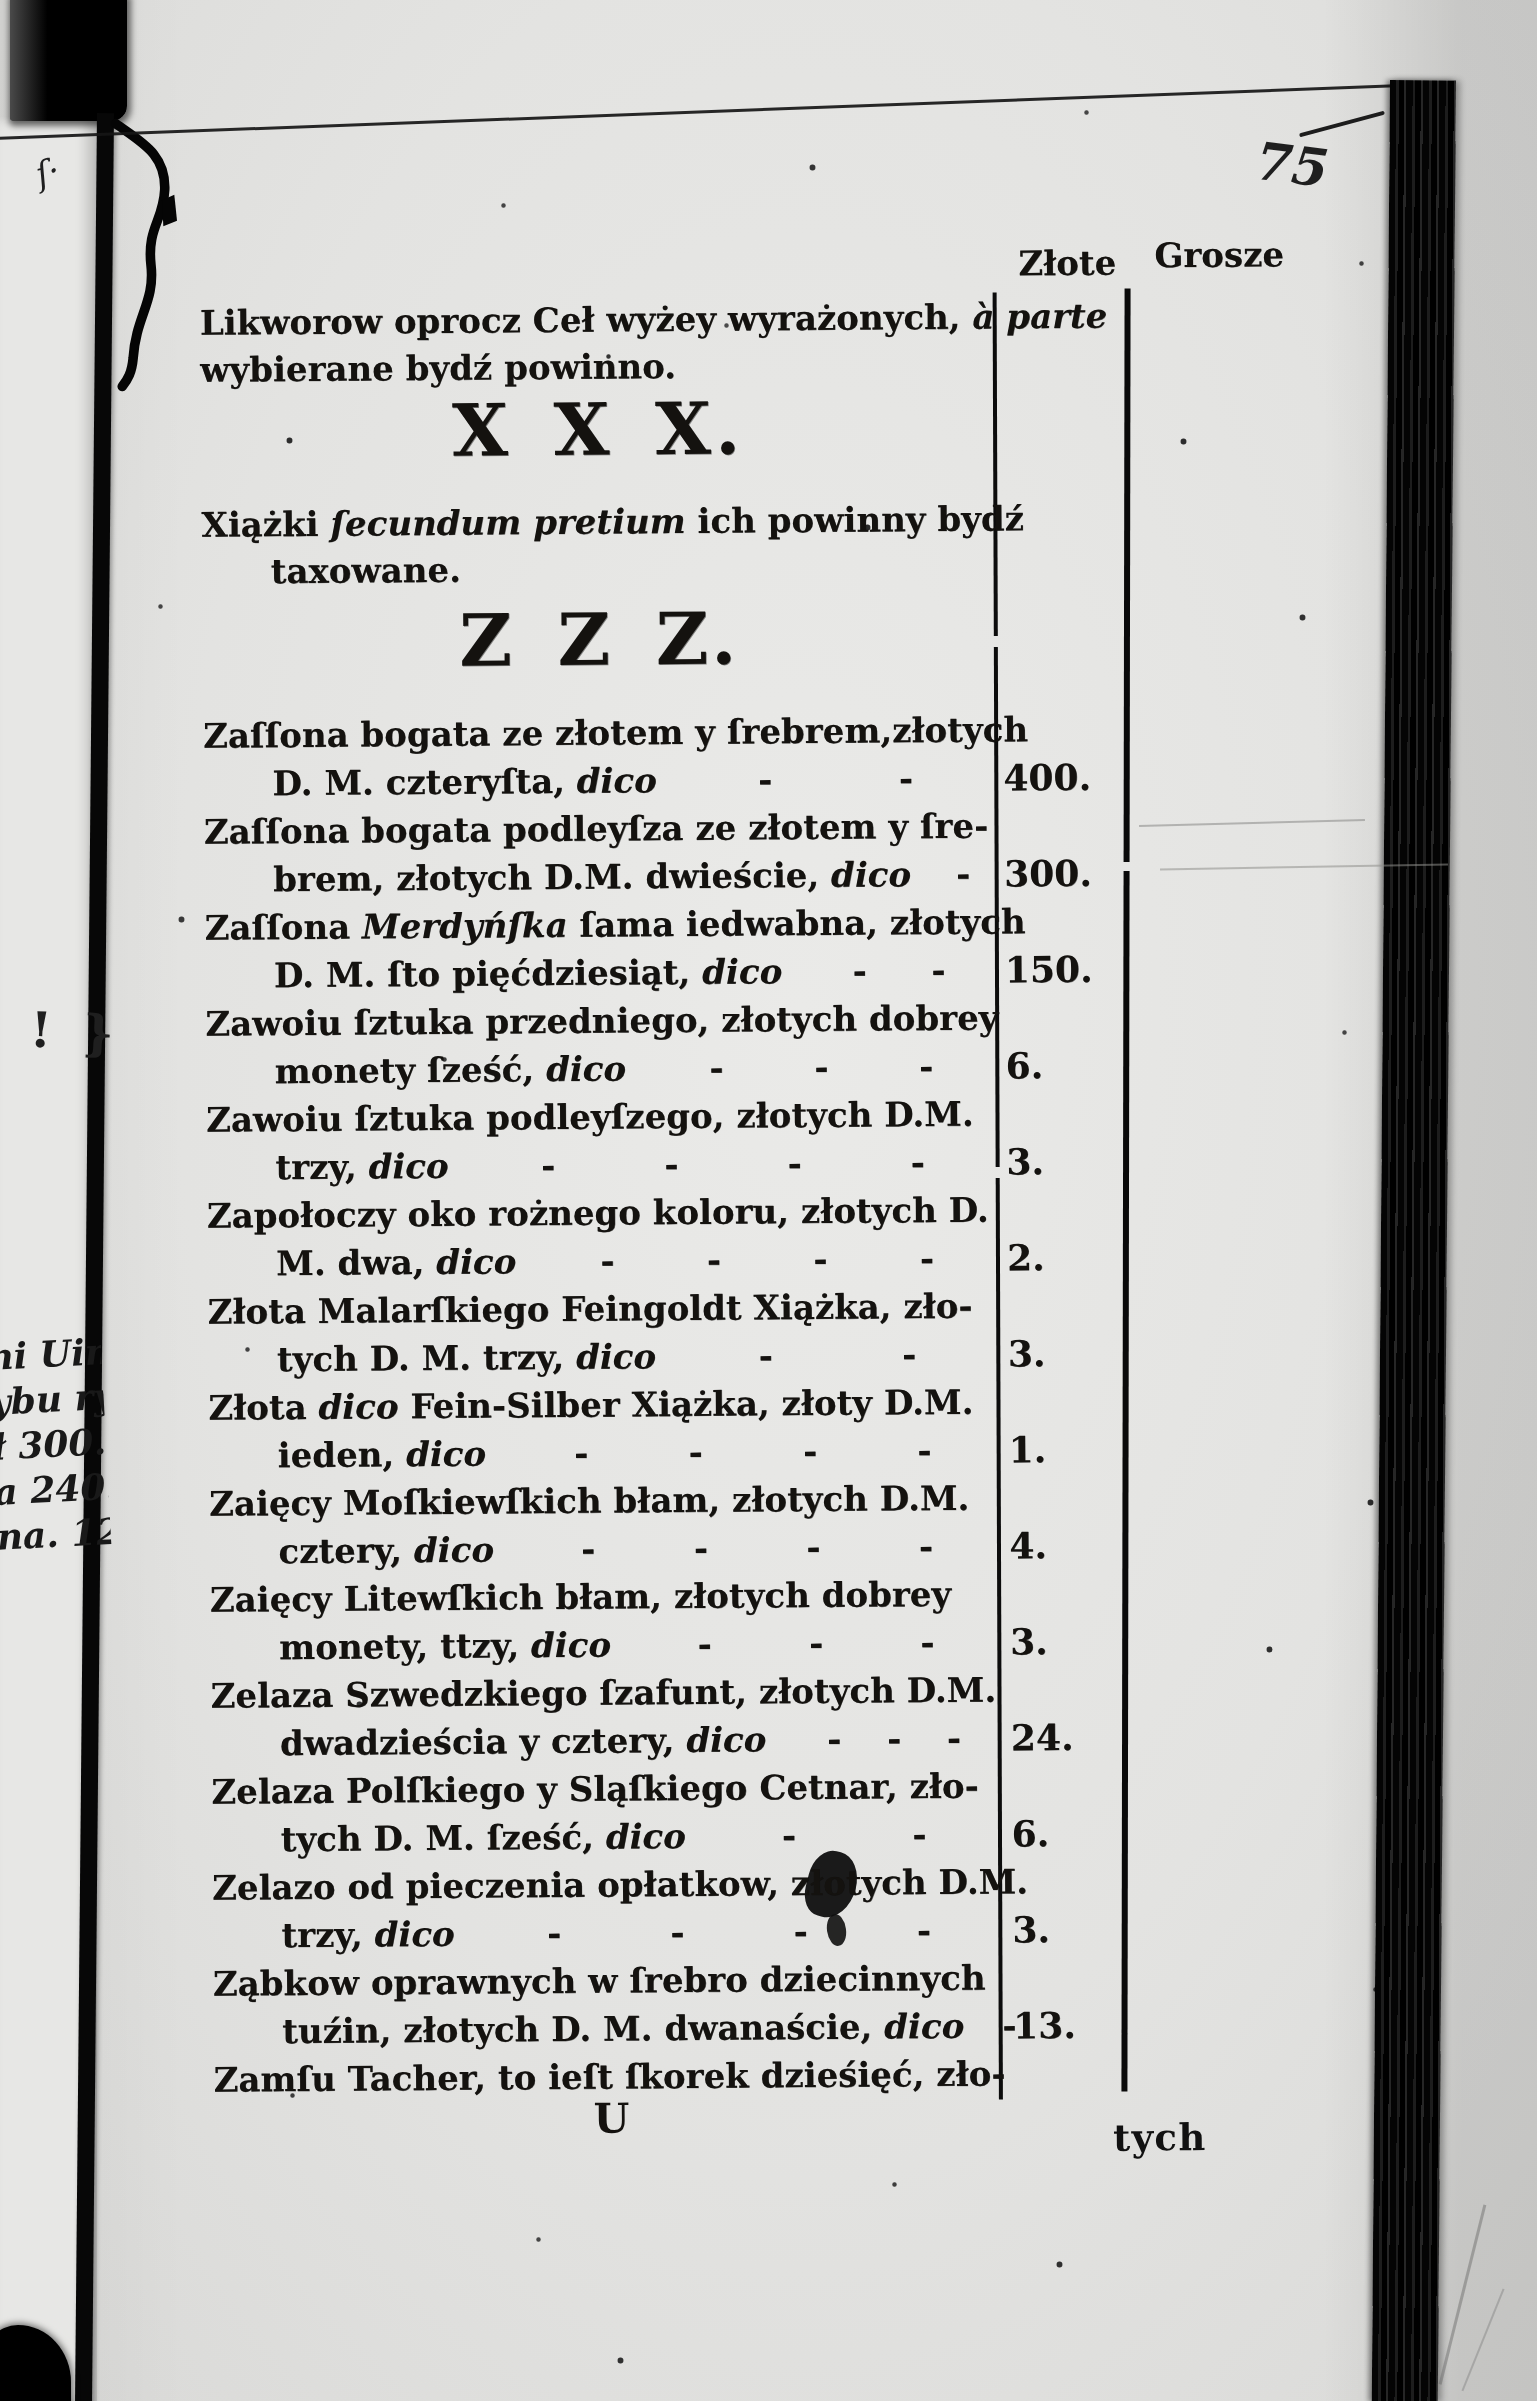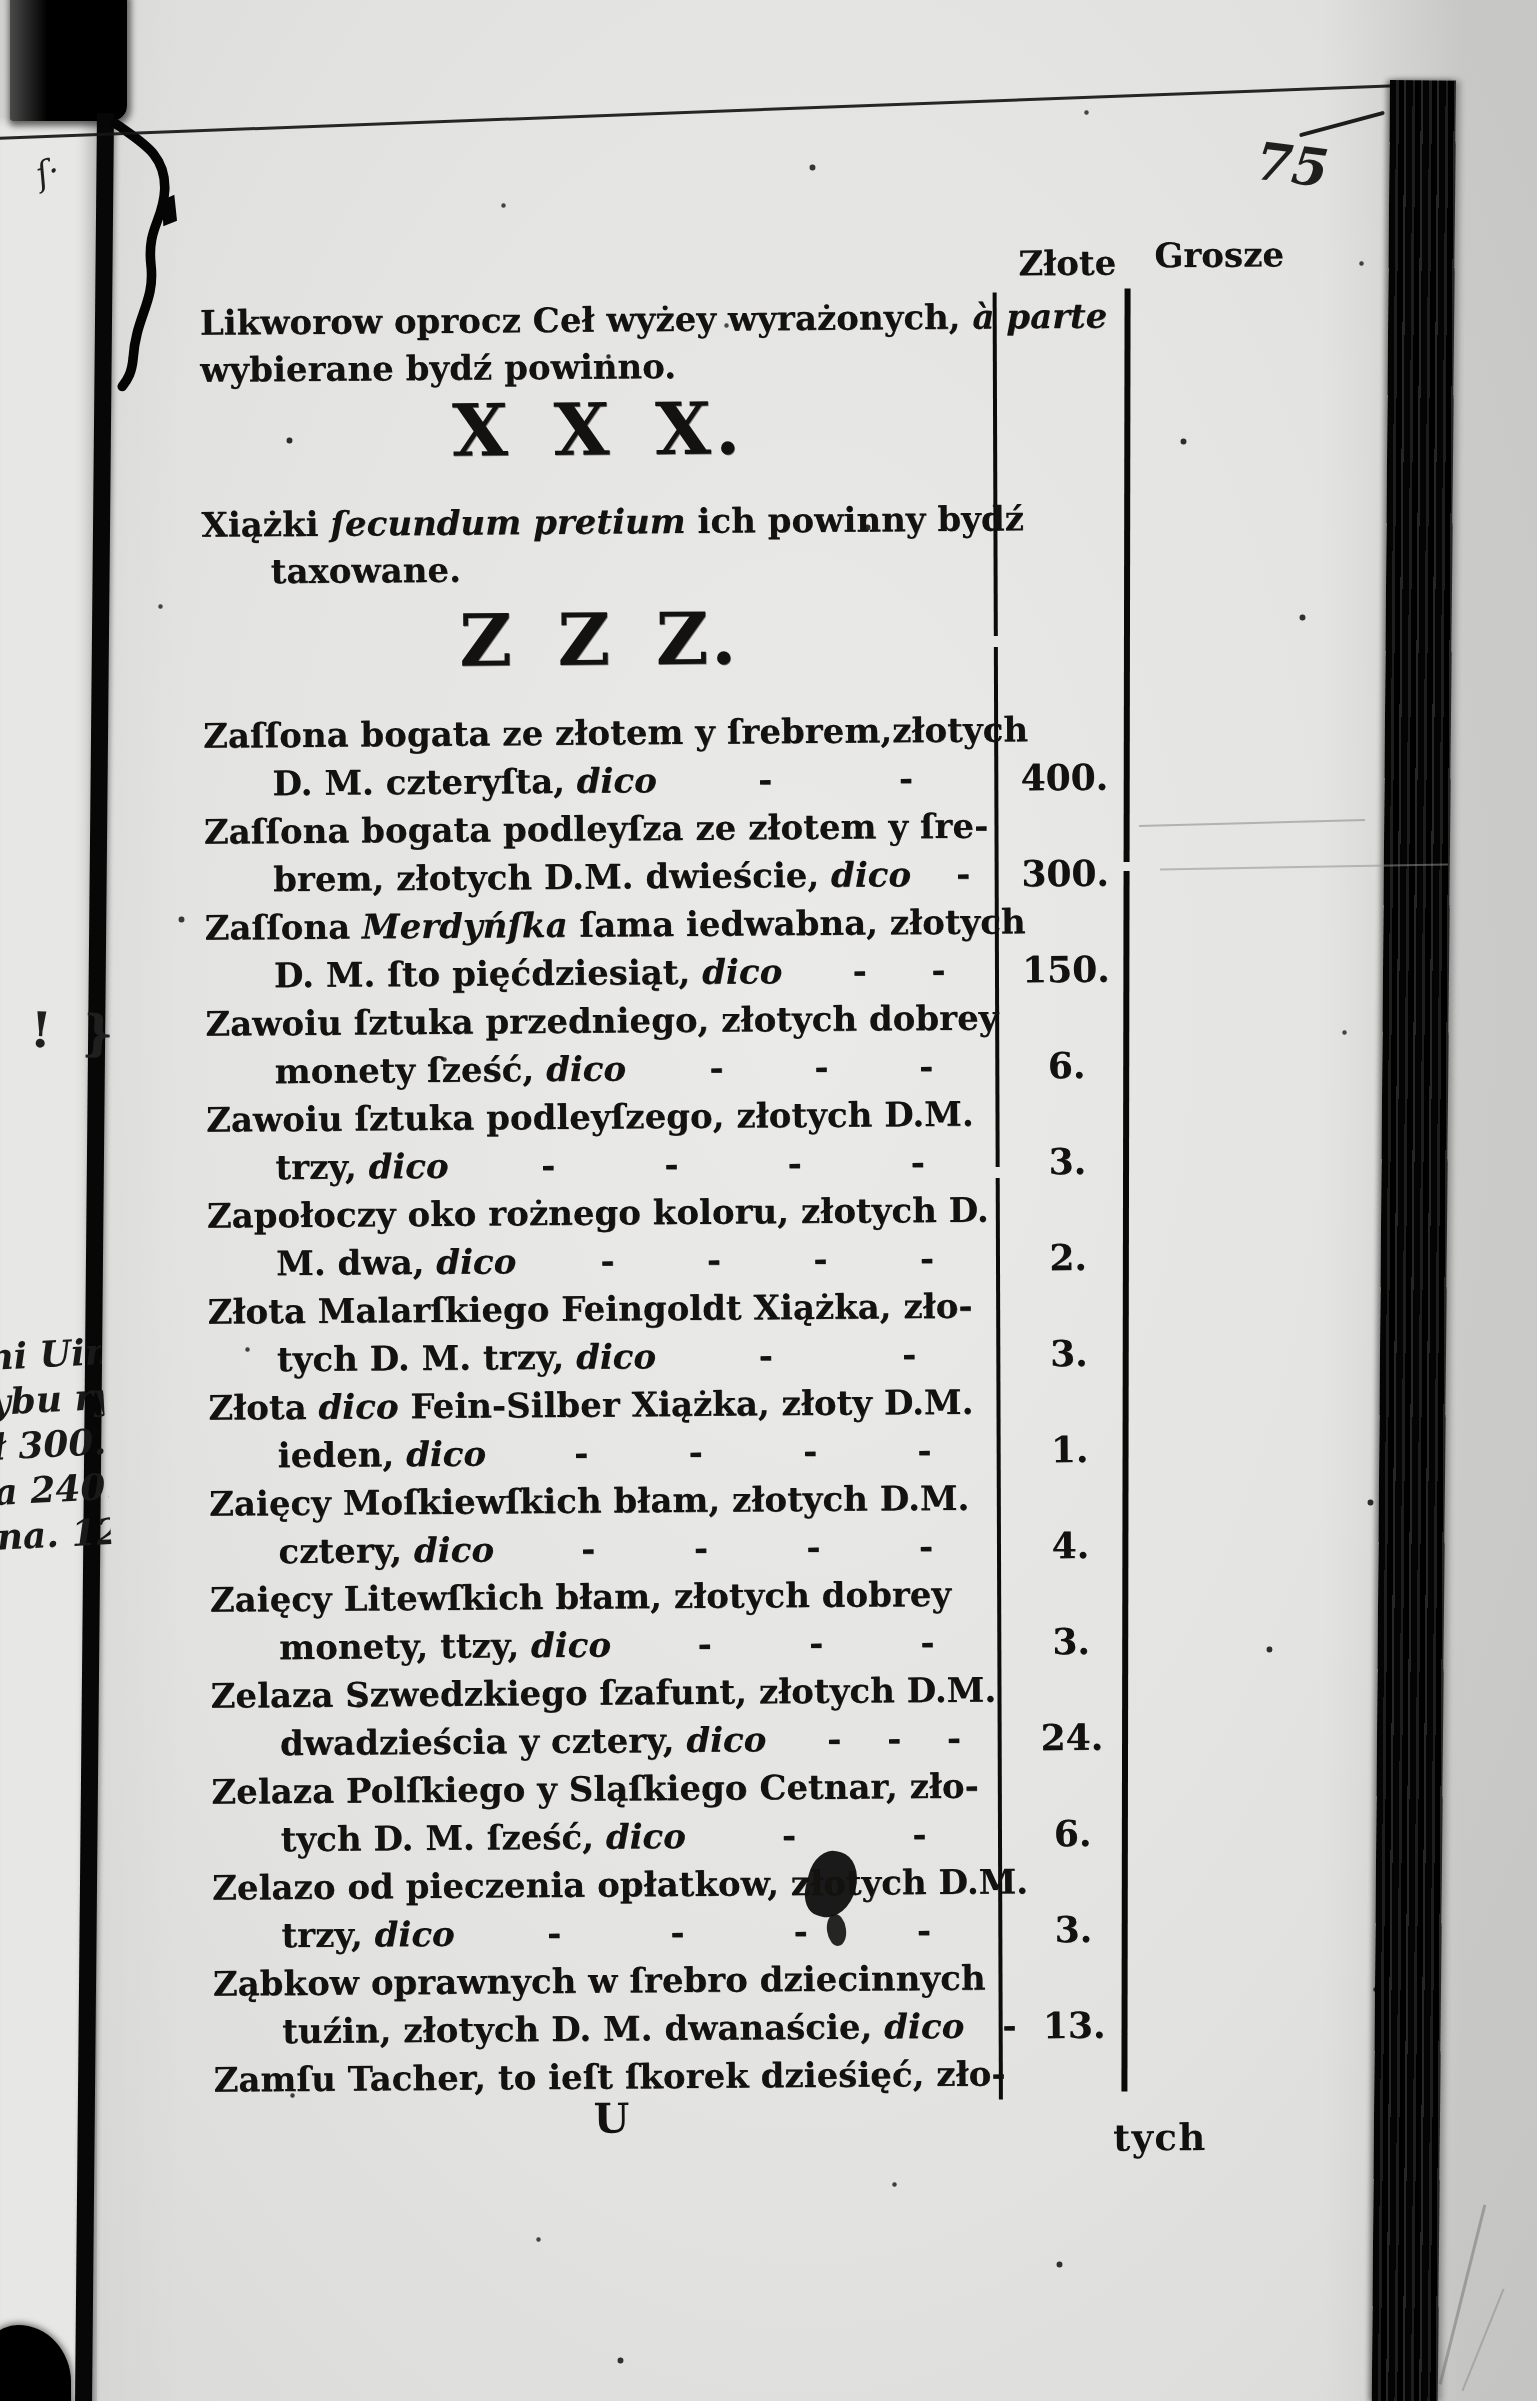--- a/index.html
+++ b/index.html
@@ -80,21 +80,21 @@
   .entries{position:absolute;left:207px;top:708px;width:796px;}
   .entry{position:relative;}
   .entry .l1{font-size:34px;line-height:48px;white-space:pre;
     text-shadow:0.3px 0.3px 0 rgba(10,10,10,0.5);}
   .entry .l2{display:flex;padding-left:69px;font-size:34px;line-height:48px;
     text-shadow:0.3px 0.3px 0 rgba(10,10,10,0.5);}
   .entry .l2t{white-space:pre;}
   .entry .df{flex:1;display:flex;justify-content:space-around;align-items:center;
     padding:0 23px 0 38px;}
   .entry .dash{font-size:34px;}
-  .entry .value{position:absolute;right:-126px;bottom:0;width:122px;text-align:center;
+  .entry .value{position:absolute;right:-126px;bottom:0;width:122px;text-align:left;
     font-size:36px;line-height:48px;white-space:pre;text-shadow:0.3px 0.3px 0 rgba(10,10,10,0.5);}
   .sig{position:absolute;left:206px;top:2094px;width:797px;text-align:center;font-size:41px;}
   .catch{position:absolute;left:1106px;top:2119px;font-size:37px;letter-spacing:1.4px;color:#111;}
   i{font-style:italic;}
 </style>
 </head>
 <body>
 
 <div class="scan">
 

